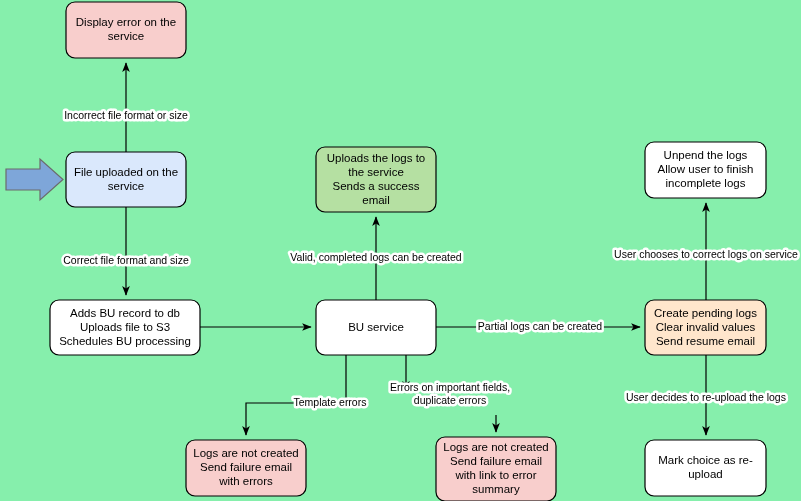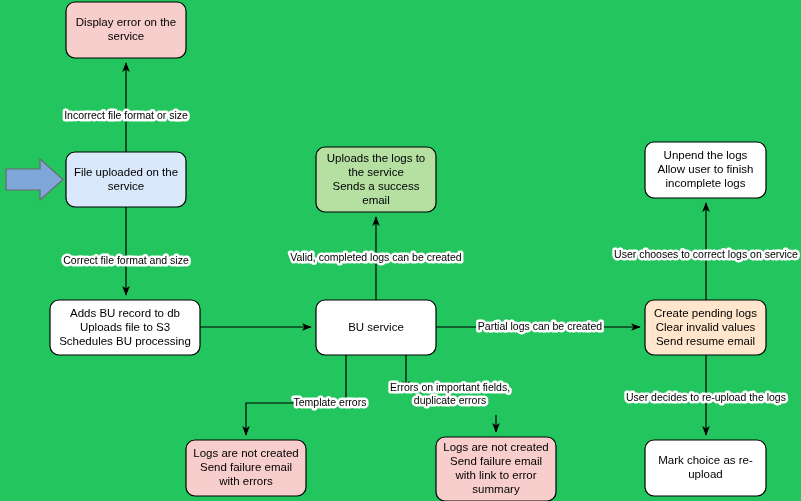--- a/index.html
+++ b/index.html
@@ -10,21 +10,21 @@
   body {
     width: 801px;
     height: 501px;
     overflow: hidden;
     font-family: "Liberation Sans", sans-serif;
   }
   #canvas {
     position: relative;
     width: 801px;
     height: 501px;
-    background: #22c55e;
+    background: #86efac;
   }
   svg.flow {
     position: absolute;
     top: 0;
     left: 0;
     width: 801px;
     height: 501px;
   }
   .node-rect {
     stroke: #000000;

